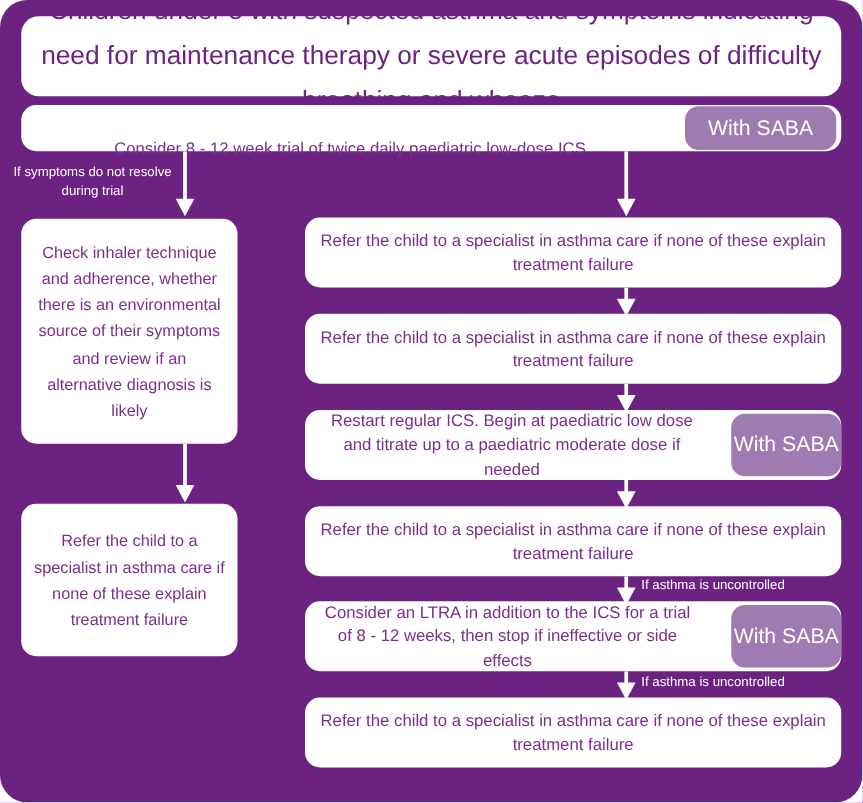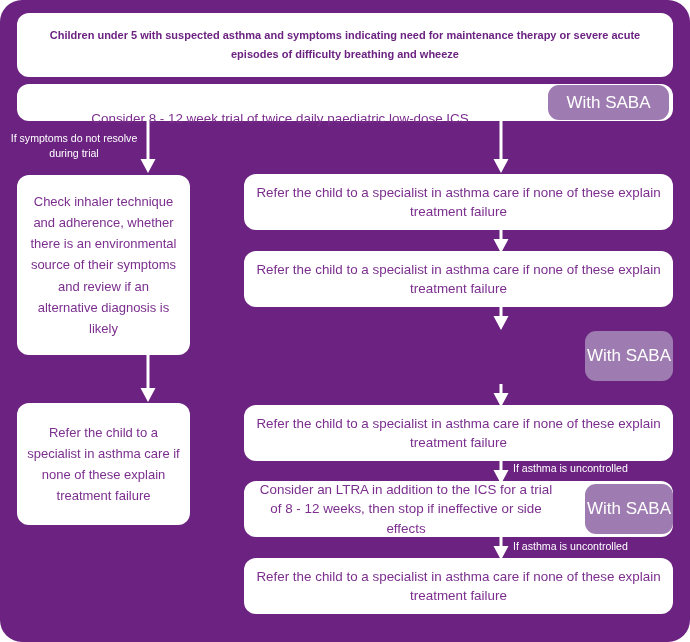--- a/index.html
+++ b/index.html
@@ -39,24 +39,25 @@
     color: #7B2E8E;
     line-height: 1.45;
   }
   .node .node-text {
     display: block;
     width: 100%;
     padding: 0 10px;
     box-sizing: border-box;
   }
   .node.header {
-    font-weight: bold;
-    font-size: 11px;
+    font-weight: normal;
+    font-size: 21px;
     color: #6B2281;
     line-height: 1.7;
+    border-radius: 14px;
   }
   .node.wide {
     font-size: 13.4px;
   }
   .node.narrow {
     font-size: 13px;
     line-height: 1.62;
     justify-content: flex-end;
   }
   .saba-pill {
@@ -152,20 +153,23 @@
     <span class="node-text">Refer the child to a specialist in asthma care if none of these explain treatment failure</span>
   </div>
 
   <div class="arrow" style="left:493px; top:307px;">
     <svg width="16" height="24" viewBox="0 0 16 24">
       <rect x="6.5" y="0" width="3" height="11" fill="#ffffff"></rect>
       <polygon points="8,23 0.5,9 15.5,9" fill="#ffffff"></polygon>
     </svg>
   </div>
 
+  <div class="node wide" style="left:244px; top:328px; width:429px; height:56px;">
+    <span class="node-text" style="padding-right:108px;">Restart regular ICS. Begin at paediatric low dose and titrate up to a paediatric moderate dose if needed</span>
+  </div>
   <div class="saba-pill" style="left:585px; top:331px; width:88px; height:50px;">
     <span>With SABA</span>
   </div>
 
   <div class="arrow" style="left:493px; top:384px;">
     <svg width="16" height="24" viewBox="0 0 16 24">
       <rect x="6.5" y="0" width="3" height="11" fill="#ffffff"></rect>
       <polygon points="8,23 0.5,9 15.5,9" fill="#ffffff"></polygon>
     </svg>
   </div>

